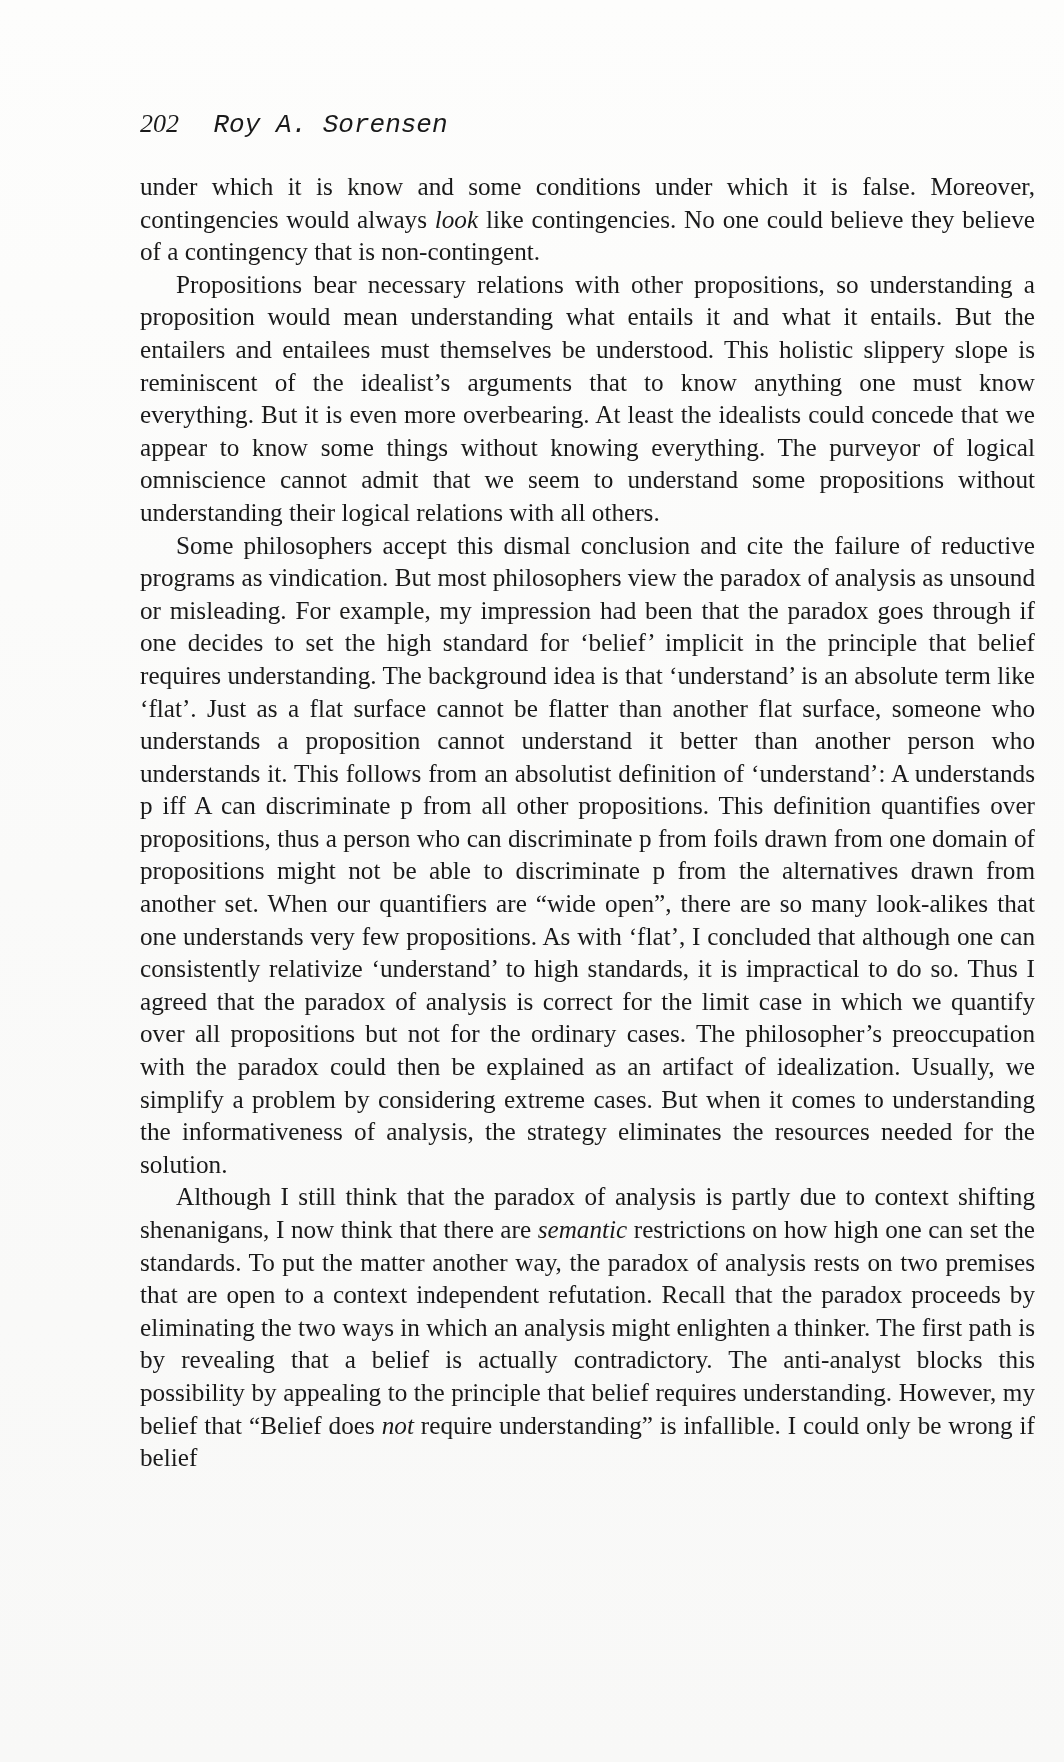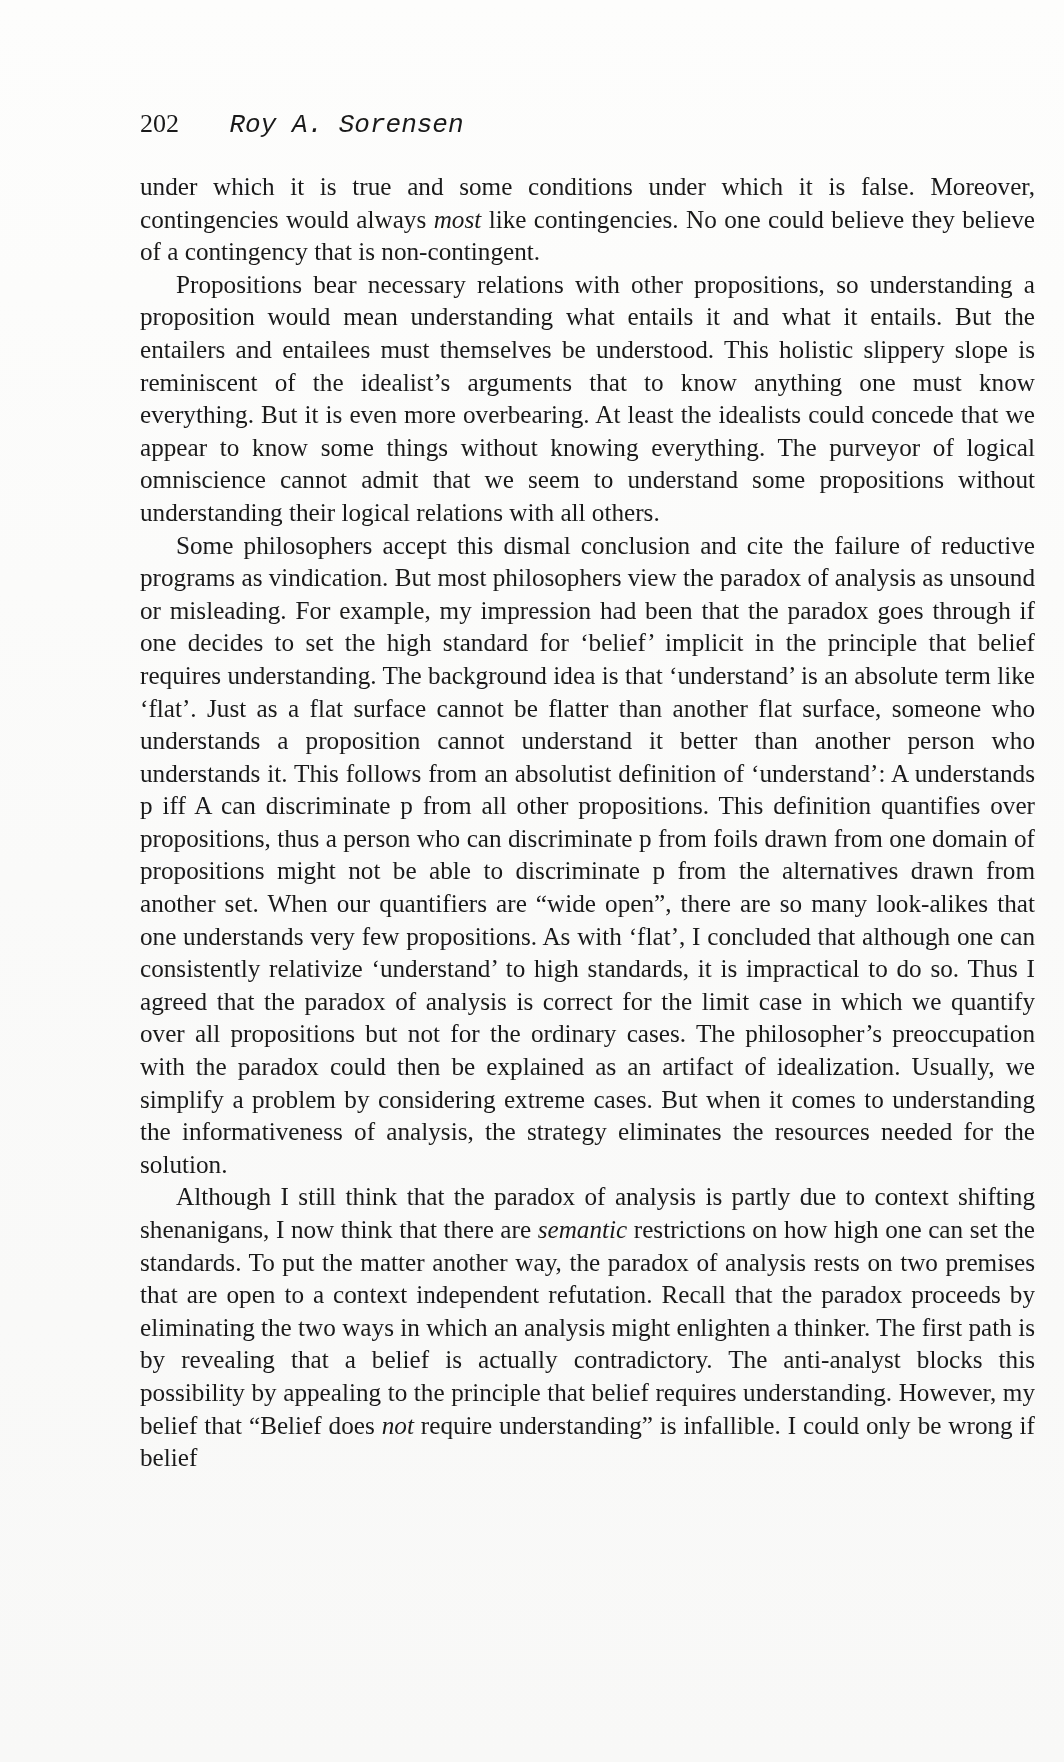--- a/index.html
+++ b/index.html
@@ -25,21 +25,22 @@
   .running-head {
     position: absolute;
     left: 140px;
     top: 108px;
     font-size: 26px;
     line-height: 32px;
     white-space: nowrap;
   }
   .running-head .page-number {
     display: inline-block;
-    margin-right: 44px;
+    margin-right: 28px;
+    font-style: italic;
   }
   .running-head .author {
     font-style: italic;
     font-family: Liberation Mono, monospace;
   }
   .body-text {
     position: absolute;
     left: 140px;
     top: 171px;
     width: 895px;
@@ -63,19 +64,19 @@
 <body>
 
 <div class="page">
 
   <div class="running-head">
     <span class="page-number">202</span>
     <span class="author">Roy A. Sorensen</span>
   </div>
 
   <div class="body-text">
-    <p><span>under which it is true and some conditions under which it is false. Moreover, contingencies would always </span><em>most</em><span> like contingencies. No one could believe they believe of a contingency that is non-contingent.</span></p>
+    <p><span>under which it is know and some conditions under which it is false. Moreover, contingencies would always </span><em>look</em><span> like contingencies. No one could believe they believe of a contingency that is non-contingent.</span></p>
     <p class="indent"><span>Propositions bear necessary relations with other propositions, so understand­ing a proposition would mean understanding what entails it and what it entails. But the entailers and entailees must themselves be understood. This holistic slippery slope is reminiscent of the idealist’s arguments that to know anything one must know everything. But it is even more overbearing. At least the idealists could concede that we appear to know some things without knowing everything. The purveyor of logical omniscience cannot admit that we seem to understand some propositions without understanding their logical relations with all others.</span></p>
     <p class="indent"><span>Some philosophers accept this dismal conclusion and cite the failure of reductive programs as vindication. But most philosophers view the paradox of analysis as unsound or misleading. For example, my impression had been that the paradox goes through if one decides to set the high standard for ‘belief’ implicit in the principle that belief requires understanding. The background idea is that ‘understand’ is an absolute term like ‘flat’. Just as a flat surface cannot be flatter than another flat surface, someone who understands a proposition cannot understand it better than another person who understands it. This follows from an absolutist definition of ‘understand’: A understands p iff A can discrimi­nate p from all other propositions. This definition quantifies over propositions, thus a person who can discriminate p from foils drawn from one domain of propositions might not be able to discriminate p from the alternatives drawn from another set. When our quantifiers are “wide open”, there are so many look-alikes that one understands very few propositions. As with ‘flat’, I con­cluded that although one can consistently relativize ‘understand’ to high standards, it is impractical to do so. Thus I agreed that the paradox of analysis is correct for the limit case in which we quantify over all propositions but not for the ordinary cases. The philosopher’s preoccupation with the paradox could then be explained as an artifact of idealization. Usually, we simplify a problem by considering extreme cases. But when it comes to understanding the informa­tiveness of analysis, the strategy eliminates the resources needed for the solution.</span></p>
     <p class="indent"><span>Although I still think that the paradox of analysis is partly due to context shifting shenanigans, I now think that there are </span><em>semantic</em><span> restrictions on how high one can set the standards. To put the matter another way, the paradox of analysis rests on two premises that are open to a context independent refutation. Recall that the paradox proceeds by eliminating the two ways in which an analysis might enlighten a thinker. The first path is by revealing that a belief is actually contradictory. The anti-analyst blocks this possibility by appealing to the principle that belief requires understanding. However, my belief that “Belief does </span><em>not</em><span> require understanding” is infallible. I could only be wrong if belief</span></p>
   </div>
 
 </div>
 
 </body></html>

